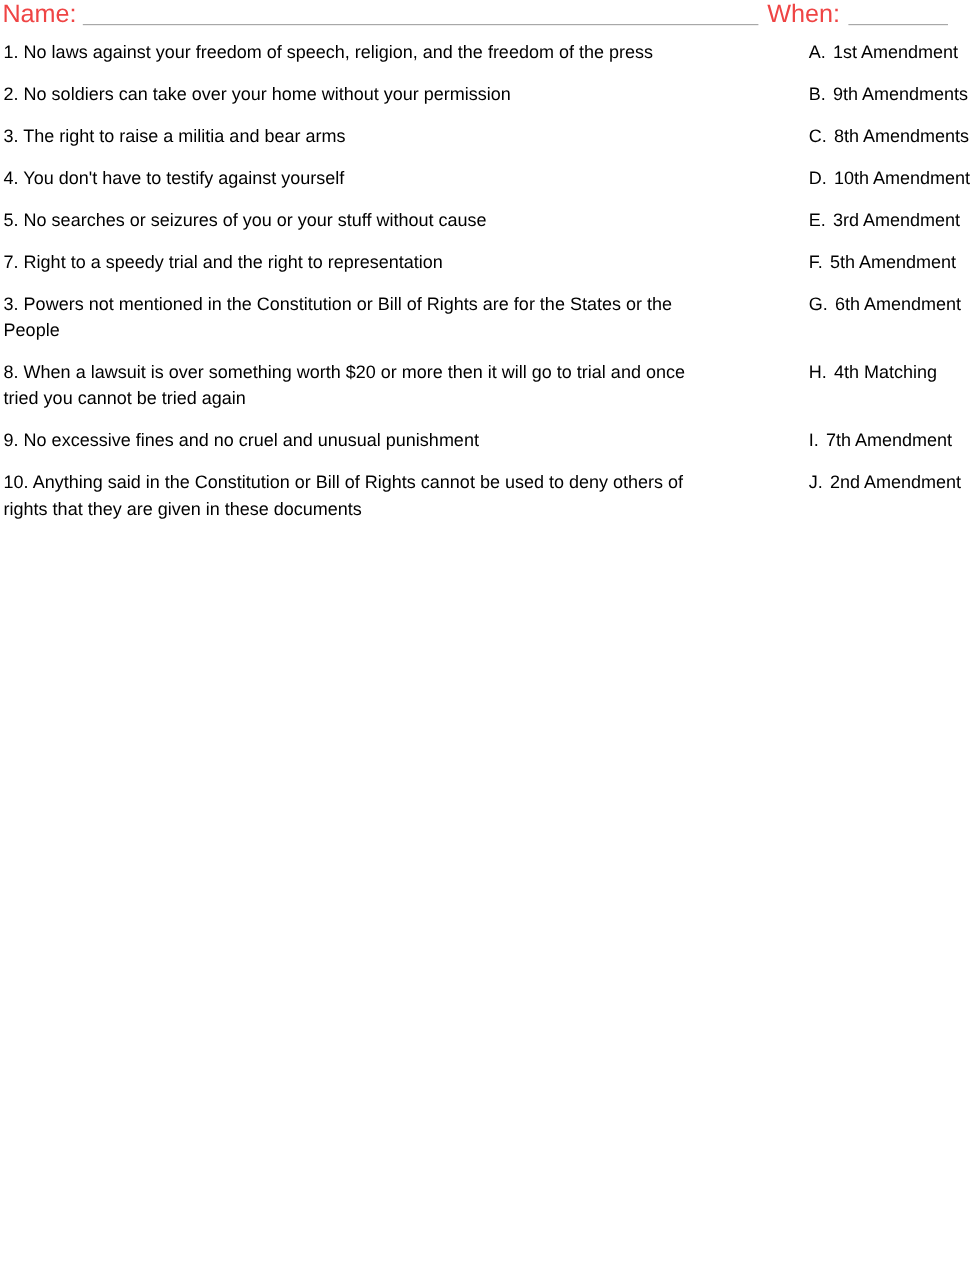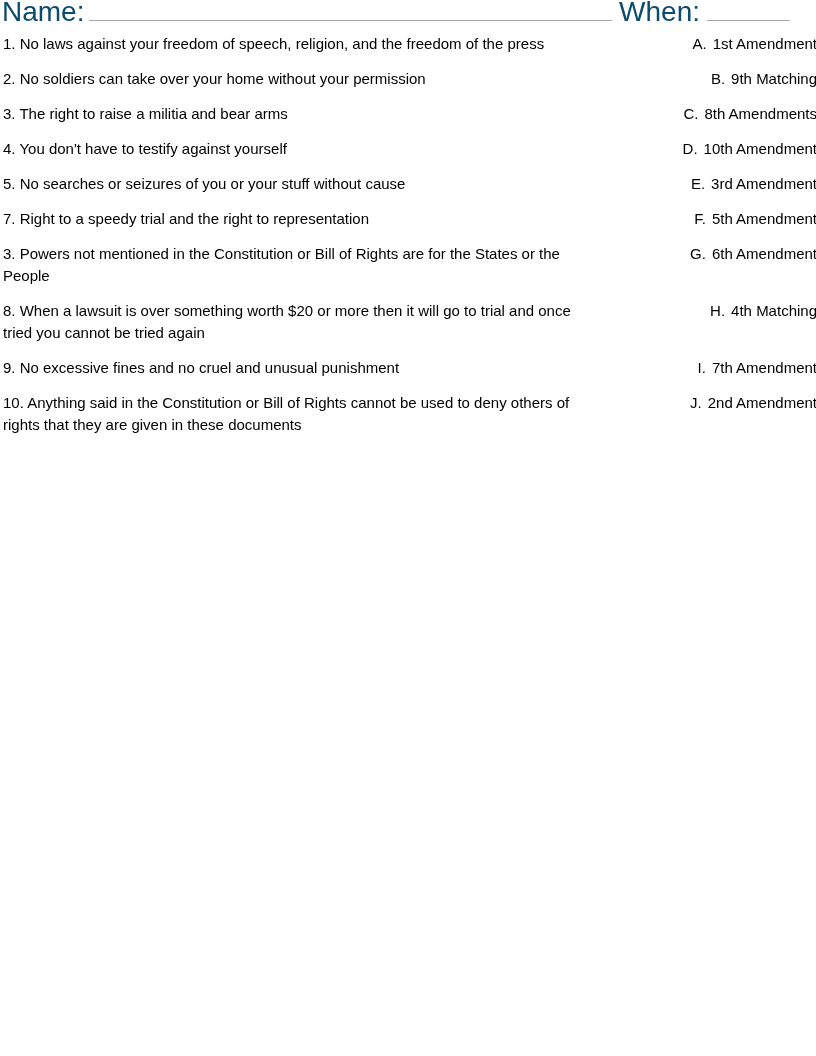--- a/index.html
+++ b/index.html
@@ -14,24 +14,24 @@
   }
   .page { width: 816px; height: 1056px; position: relative; }
 
   
   .header-line {
     display: flex;
     align-items: flex-start;
     padding: 2px 26px 0 2px;
   }
   .hdr-label {
-    font-size: 28px;
+    font-size: 21px;
     line-height: 19px;
     white-space: nowrap;
-    color: #0c4a6e;
+    color: #ef4444;
   }
   .name-label { margin-right: 5px; }
   .date-label { margin-left: 7px; margin-right: 7px; }
   .fill-line {
     border-bottom: 1.5px solid #a8a8a8;
     height: 19px;
   }
   .name-line { flex: 1 1 auto; }
   .date-line { flex: 0 0 83px; }
 
@@ -61,21 +61,20 @@
     margin: 0;
     font-size: 15px;
     line-height: 22px;
     white-space: pre-line;
   }
   .answer {
     margin: 0;
     font-size: 15px;
     line-height: 22px;
     white-space: nowrap;
-    text-align: right;
   }
   .answer .letter { display: inline-block; margin-right: 6px; }
 </style>
 </head>
 <body>
 
 <div class="page">
 
   <div class="header-line">
     <span class="hdr-label name-label">Name:</span>
@@ -89,21 +88,21 @@
   <div class="match-row">
     <p class="question">1. No laws against your freedom of speech, religion, and the freedom of the press</p>
     <p class="answer">
       <span class="letter">A.</span><span class="answer-text">1st Amendment</span>
     </p>
   </div>
 
   <div class="match-row">
     <p class="question">2. No soldiers can take over your home without your permission</p>
     <p class="answer">
-      <span class="letter">B.</span><span class="answer-text">9th Matching</span>
+      <span class="letter">B.</span><span class="answer-text">9th Amendments</span>
     </p>
   </div>
 
   <div class="match-row">
     <p class="question">3. The right to raise a militia and bear arms</p>
     <p class="answer">
       <span class="letter">C.</span><span class="answer-text">8th Amendments</span>
     </p>
   </div>
 

